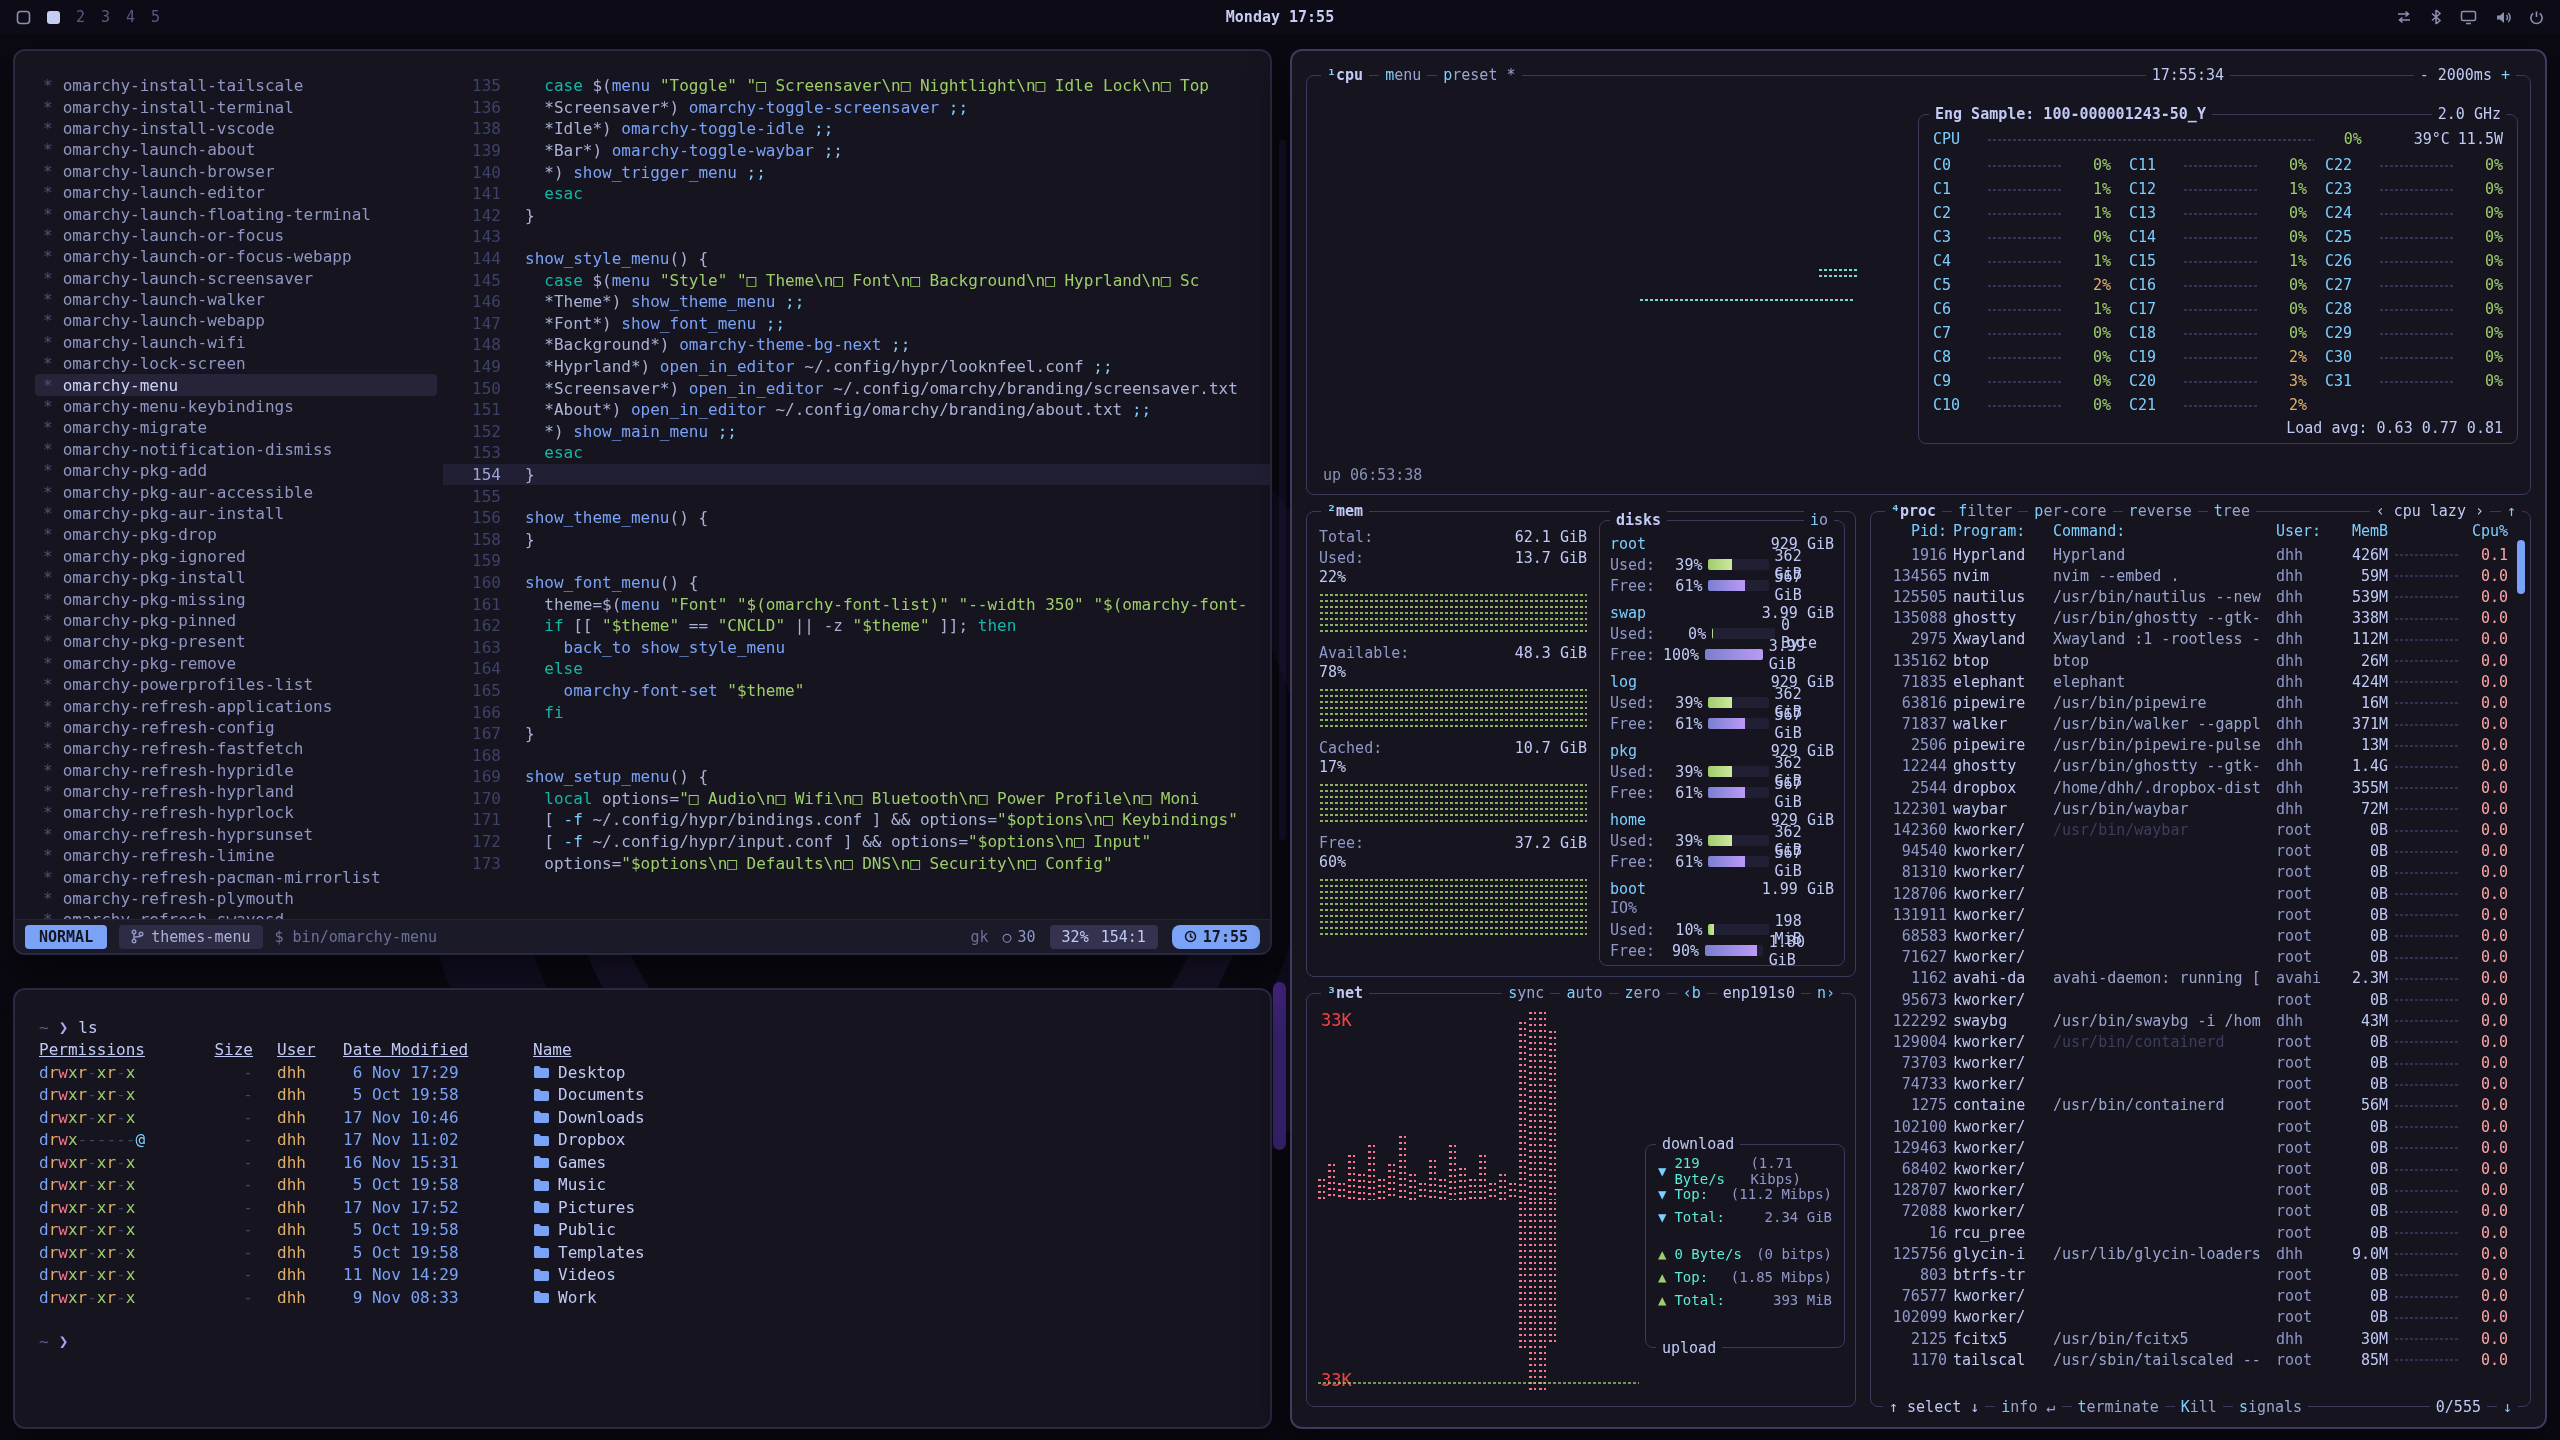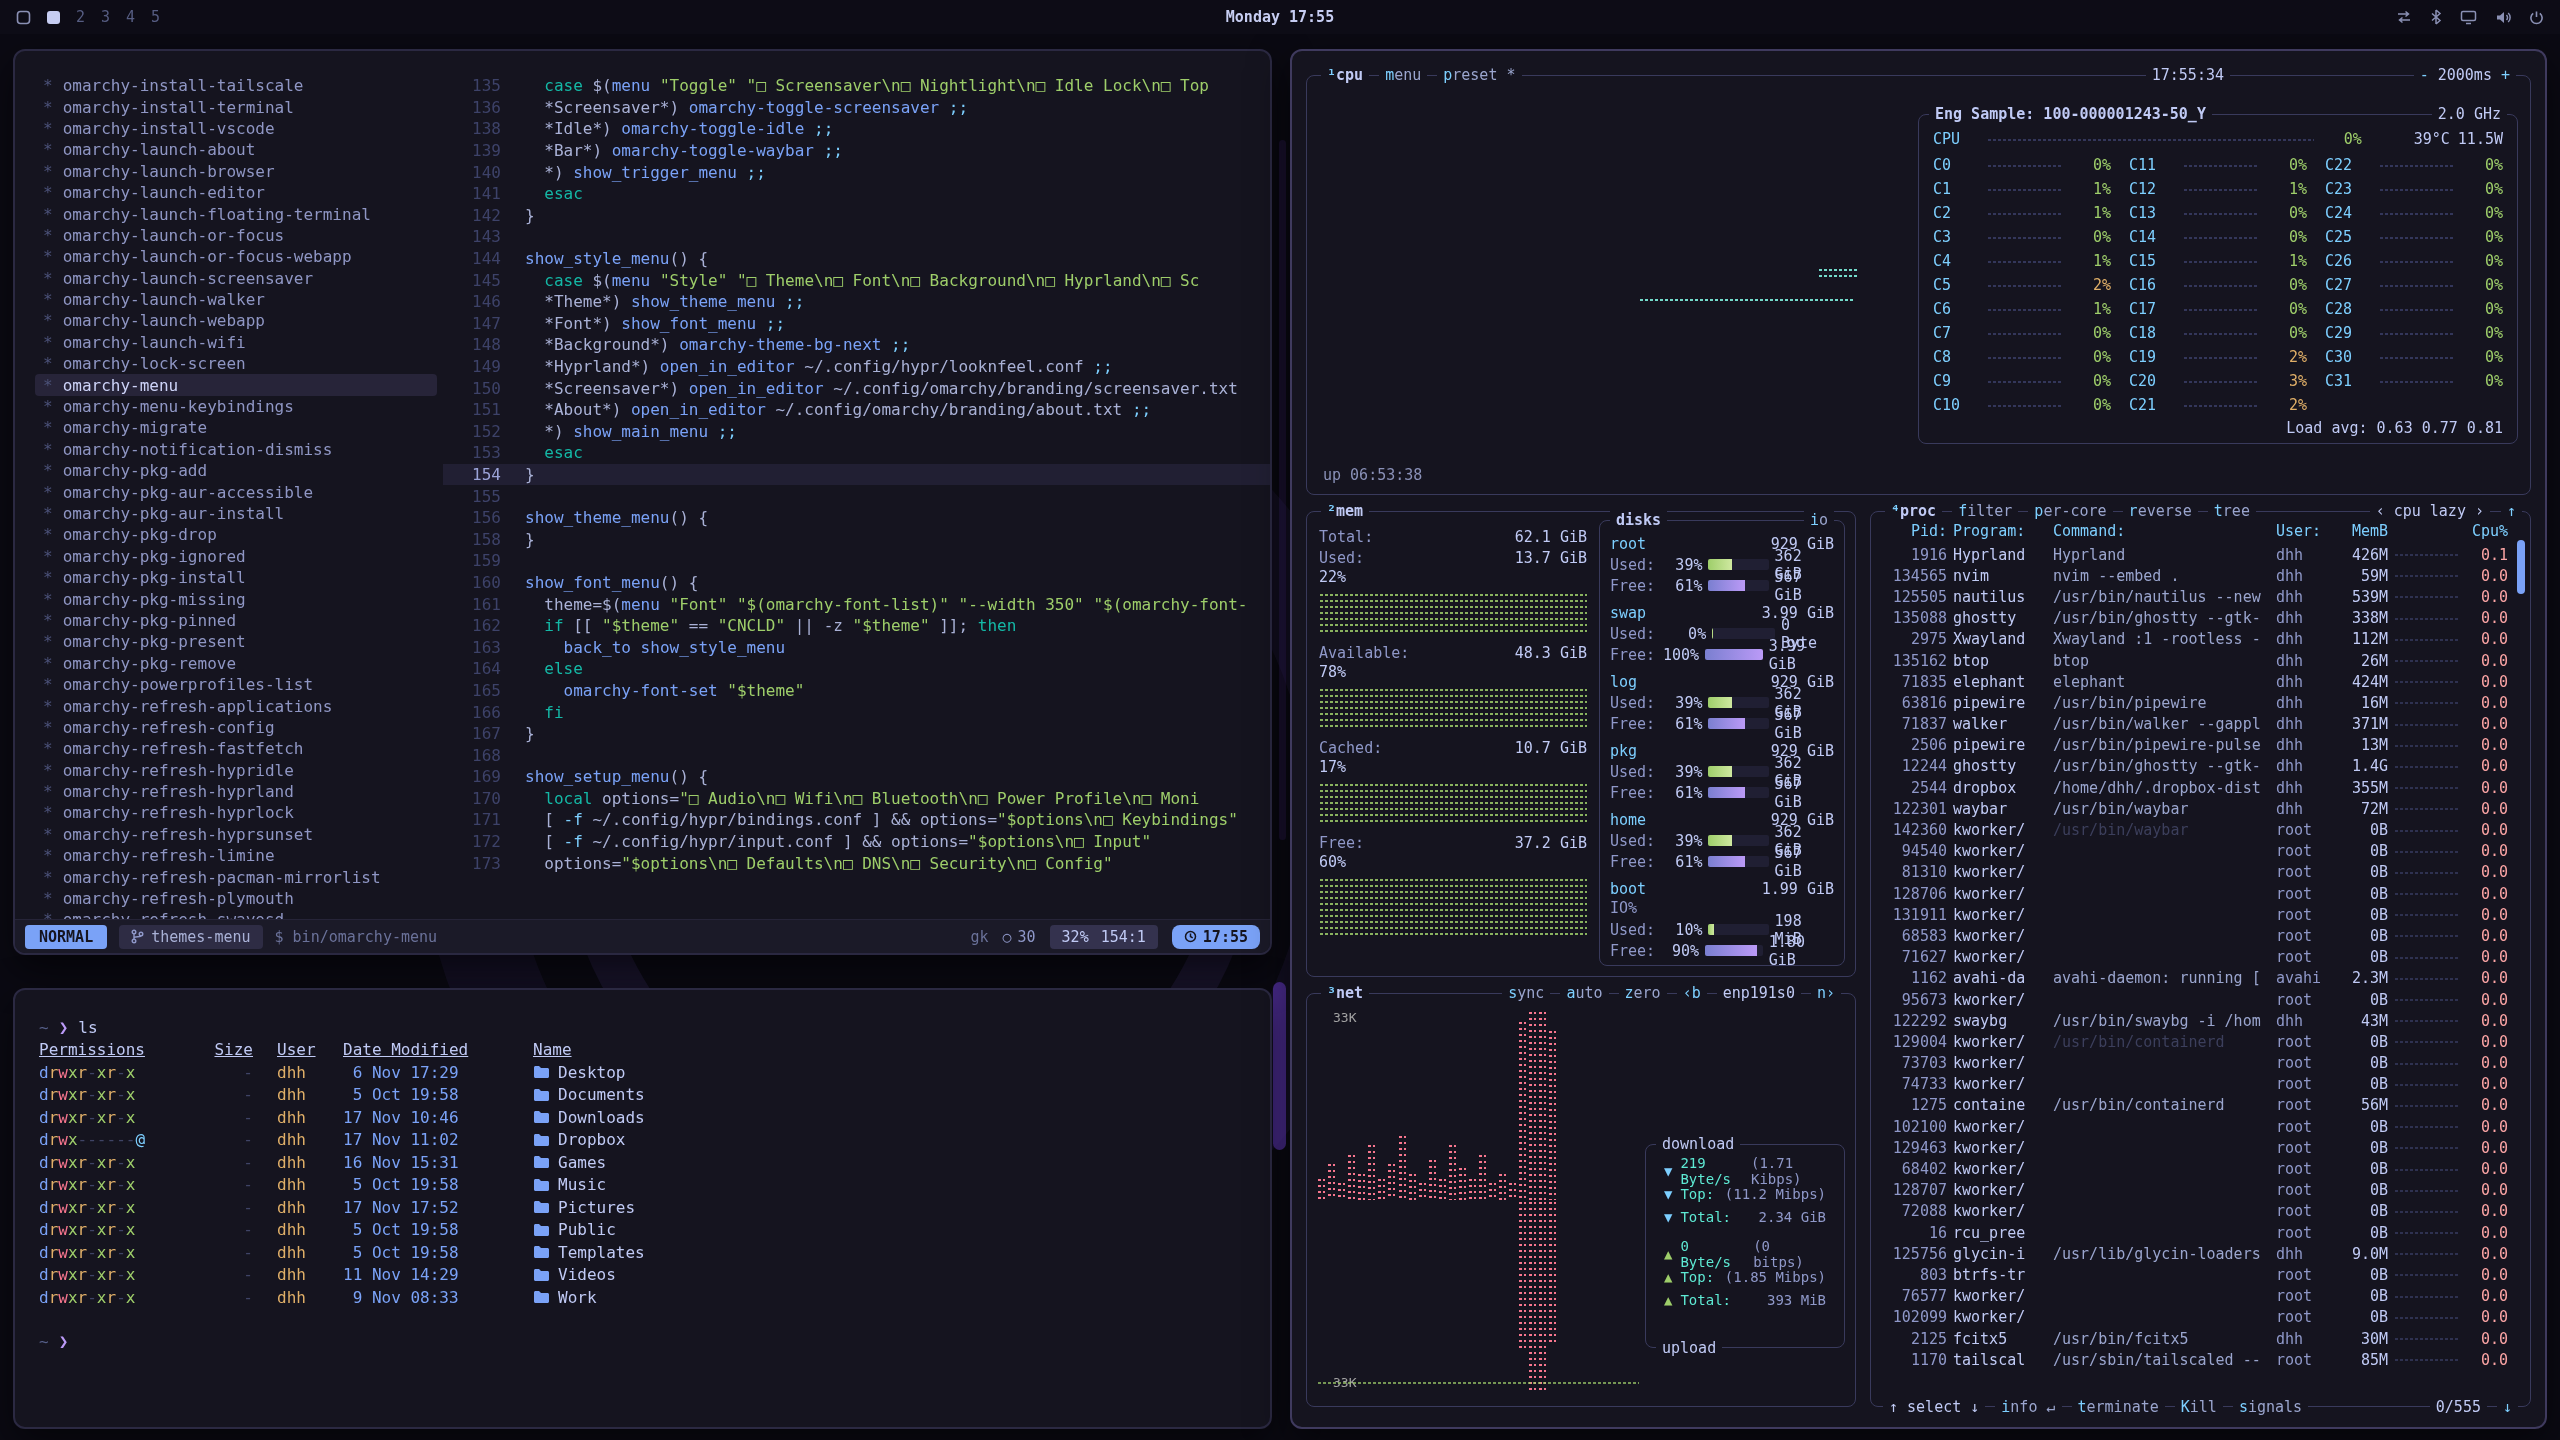--- a/index.html
+++ b/index.html
@@ -110,31 +110,31 @@
   .disk-line .pct{width:40px;text-align:right;color:#c0caf5}
   .meter{width:64px;height:11px;background:#201f33;border-radius:2px;overflow:hidden}
   .meter>div{height:100%}
   .fill-used{background:linear-gradient(90deg,#9ece6a,#cfe8a0)}
   .fill-free{background:linear-gradient(90deg,#7a7fd0,#bb9af7)}
   .disk-line .v{margin-left:auto;color:#c0caf5}
   .io-only{color:#8f98c9;height:20px}
 
   #net-box{left:14px;top:942px;width:550px;height:414px}
   .net-graph{position:absolute;left:10px;top:16px;width:322px;bottom:16px}
-  .net-scale{position:absolute;left:16px;color:#a3a3a3;font-size:13px}
+  .net-scale{position:absolute;left:4px;color:#ef4444;font-size:17px}
   .net-scale.top{top:0}.net-scale.bot{bottom:0}
   .nhalf{position:absolute;left:0;right:0;height:50%;display:flex}
   .nhalf.down{top:0;align-items:flex-end}
   .nhalf.up{top:50%;align-items:flex-start}
   .ncol{flex:1;display:flex;height:100%}
   .nhalf.down .ncol{align-items:flex-end}
   .nhalf.up .ncol{align-items:flex-start}
   .nfill{width:8px;color:#f7768e}
   .nbase{position:absolute;left:0;right:0;bottom:4px;height:6px;color:#9ece6a;opacity:.7}
-  #net-info{position:absolute;right:10px;top:150px;width:200px;height:204px;border:1px solid #393a5c;border-radius:8px;padding:14px 18px 10px}
+  #net-info{position:absolute;right:10px;top:150px;width:200px;height:204px;border:1px solid #393a5c;border-radius:8px;padding:14px 12px 10px}
   .net-row{display:flex;height:23px;align-items:center;gap:8px;font-size:14px}
   .net-row .arr.d{color:#7dcfff}.net-row .arr.u{color:#9ece6a}
   .net-row .l{color:#5eead4}
   .net-row .r{margin-left:auto;color:#8f98c9}
   .net-gap{height:14px}
 
   #proc-box{left:578px;top:460px;width:661px;height:896px}
   .proc-head{position:absolute;top:8px;left:10px;right:22px;display:flex;gap:6px;color:#7dcfff;height:22px;align-items:center}
   .proc-rows{position:absolute;top:32px;left:10px;right:22px;bottom:14px;overflow:hidden}
   .p-row{display:flex;gap:6px;height:21.2px;align-items:center;font-size:15px}

